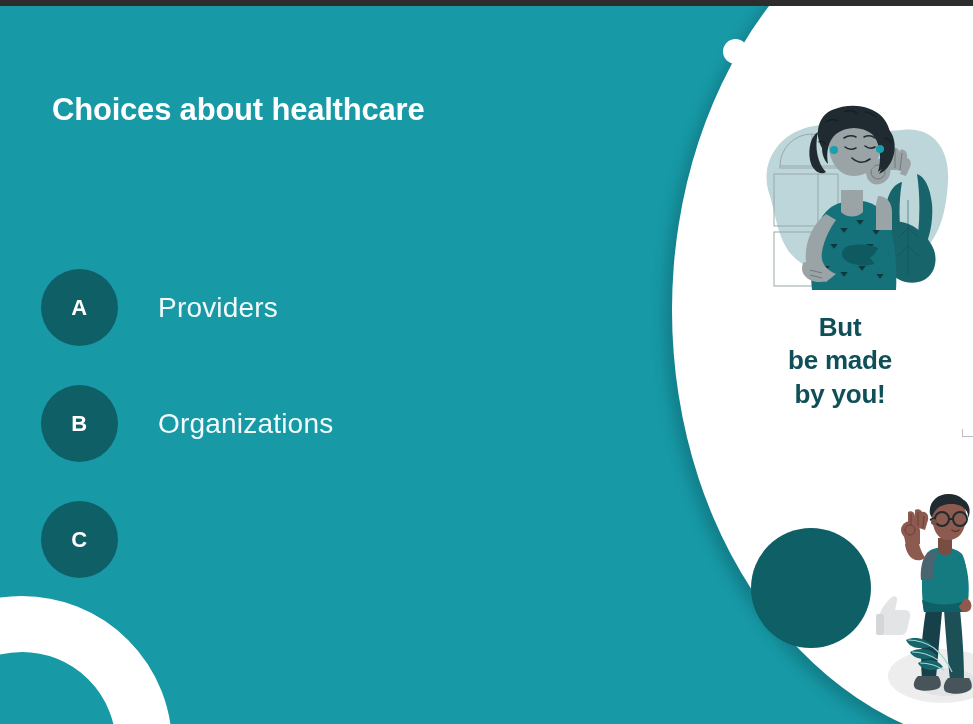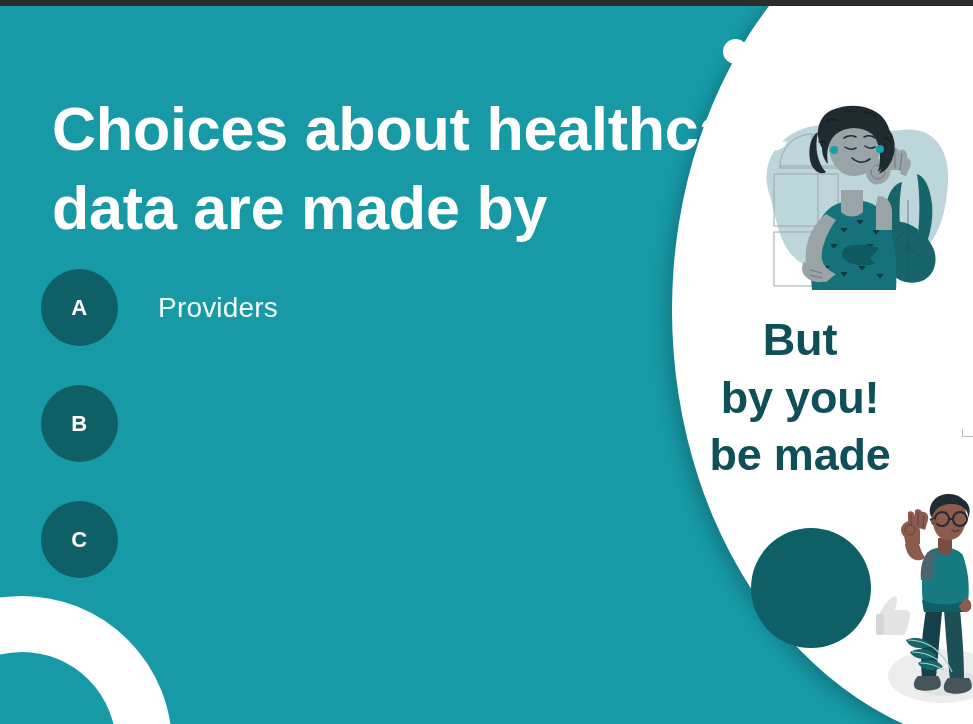--- a/index.html
+++ b/index.html
@@ -94,21 +94,21 @@
     z-index: 10;
   }
 
   
   .headline {
     position: absolute;
     left: 52px; top: 90px;
     width: 640px;
     z-index: 20;
     color: #ffffff;
-    font-size: 61px;
+    font-size: 31px;
     font-weight: 700;
     line-height: 1.29;
     letter-spacing: -0.2px;
   }
   .headline .line { display: block; white-space: nowrap; }
 
   
   .options {
     position: absolute;
     left: 41px; top: 269px;
@@ -144,26 +144,26 @@
     letter-spacing: 0.2px;
     white-space: nowrap;
   }
   .opt-a .opt-text { margin-left: 40px; }
   .opt-b .opt-text { margin-left: 40px; }
   .opt-c .opt-text { margin-left: 47px; }
 
   
   .callout {
     position: absolute;
-    left: 700px; top: 311px;
+    left: 740px; top: 311px;
     width: 200px;
     z-index: 22;
     text-align: center;
     color: #0f4f57;
-    font-size: 45px;
+    font-size: 26px;
     font-weight: 700;
     line-height: 1.28;
     letter-spacing: -0.2px;
   }
   .callout .cl { display: block; white-space: nowrap; }
 
   
   .illo-woman {
     position: absolute;
     left: 752px; top: 104px;
@@ -209,36 +209,36 @@
   <div class="dots">
     <div class="dot"></div>
     <div class="dot"></div>
     <div class="dot"></div>
   </div>
 
   <div class="dark-circle"></div>
 
   <div class="headline">
     <span class="line">Choices about healthcare</span>
-    <span class="line">data are made by</span>
   </div>
 
   <div class="options">
 
     <div class="option opt-a">
       <div class="badge">
         <span>A</span>
       </div>
       <div class="opt-text">Providers</div>
     </div>
 
     <div class="option opt-b">
       <div class="badge">
         <span>B</span>
       </div>
+      <div class="opt-text">Organizations</div>
     </div>
 
     <div class="option opt-c">
       <div class="badge">
         <span>C</span>
       </div>
     </div>
 
   </div>
 
@@ -414,17 +414,17 @@
       <path d="M76 40 q4 3 7 0" stroke="#5c372f" stroke-width="1.4" fill="none" stroke-linecap="round"></path>
 
       <circle cx="58" cy="32" r="3" fill="#7a4d43"></circle>
     </svg>
   </div>
 
   <div class="edge-artifact"></div>
 
   <div class="callout">
     <span class="cl">But</span>
+    <span class="cl">be made</span>
     <span class="cl">by you!</span>
-    <span class="cl">be made</span>
   </div>
 
 </div>
 
 </body></html>

